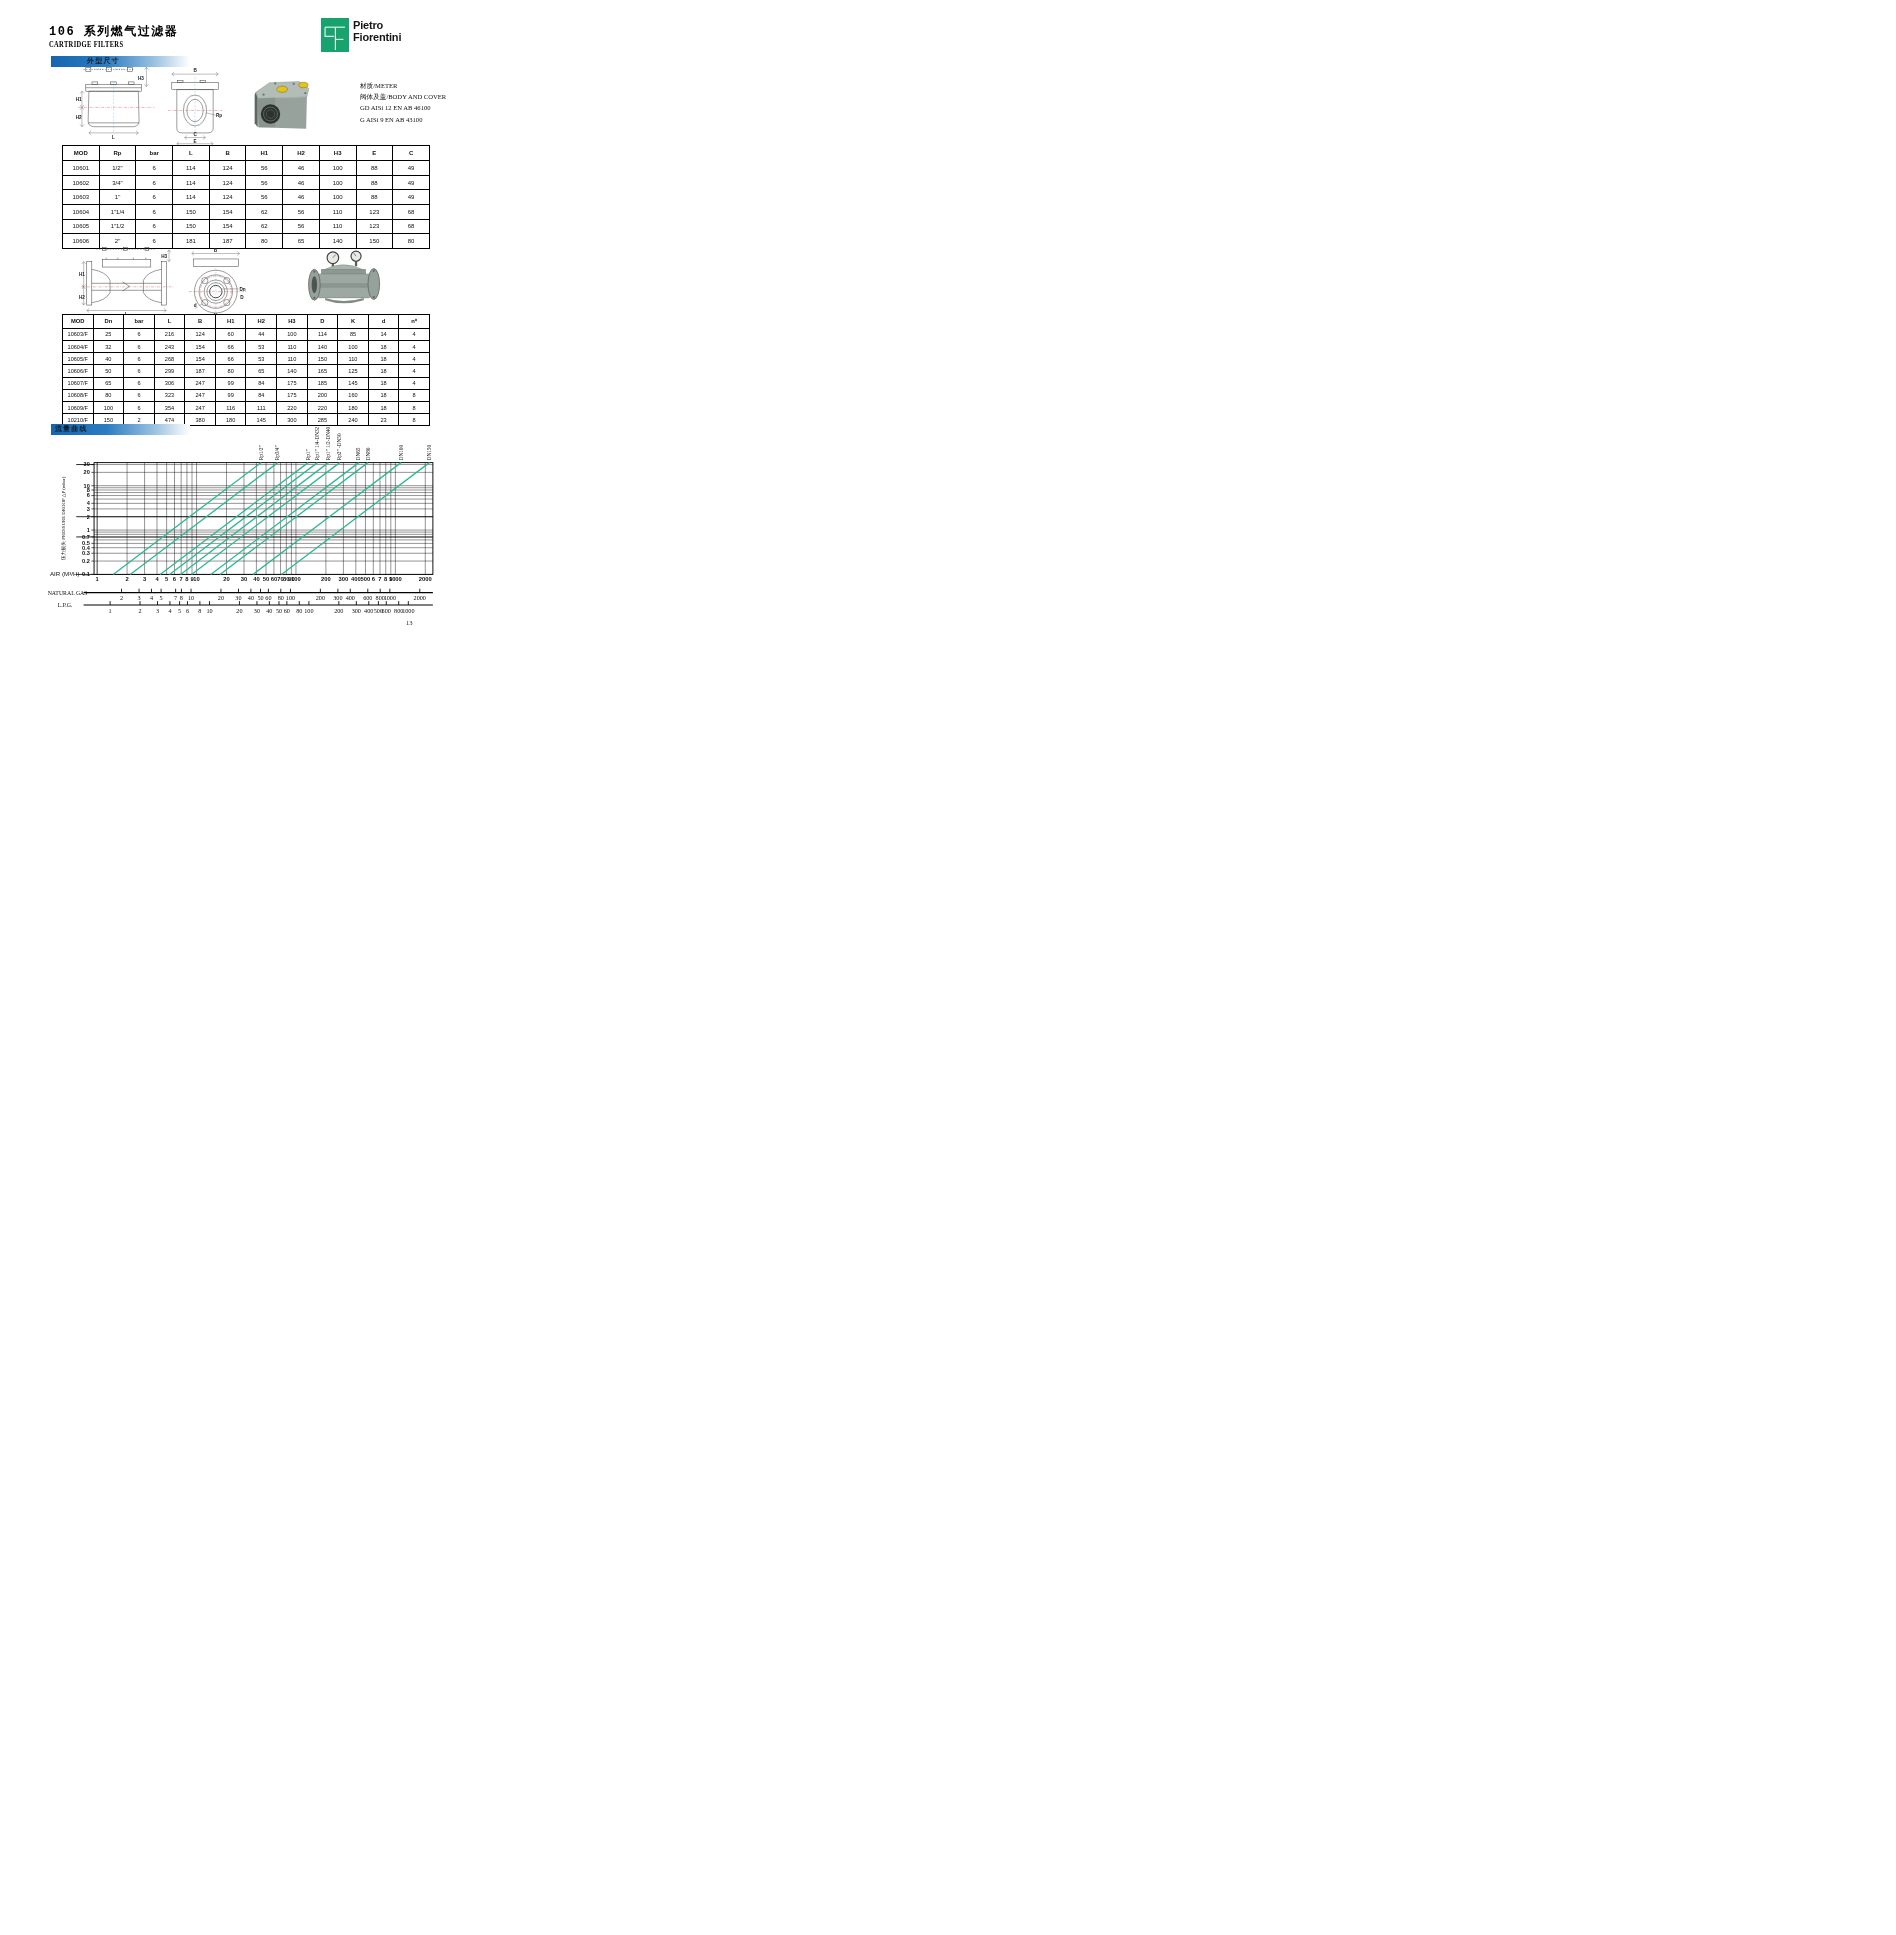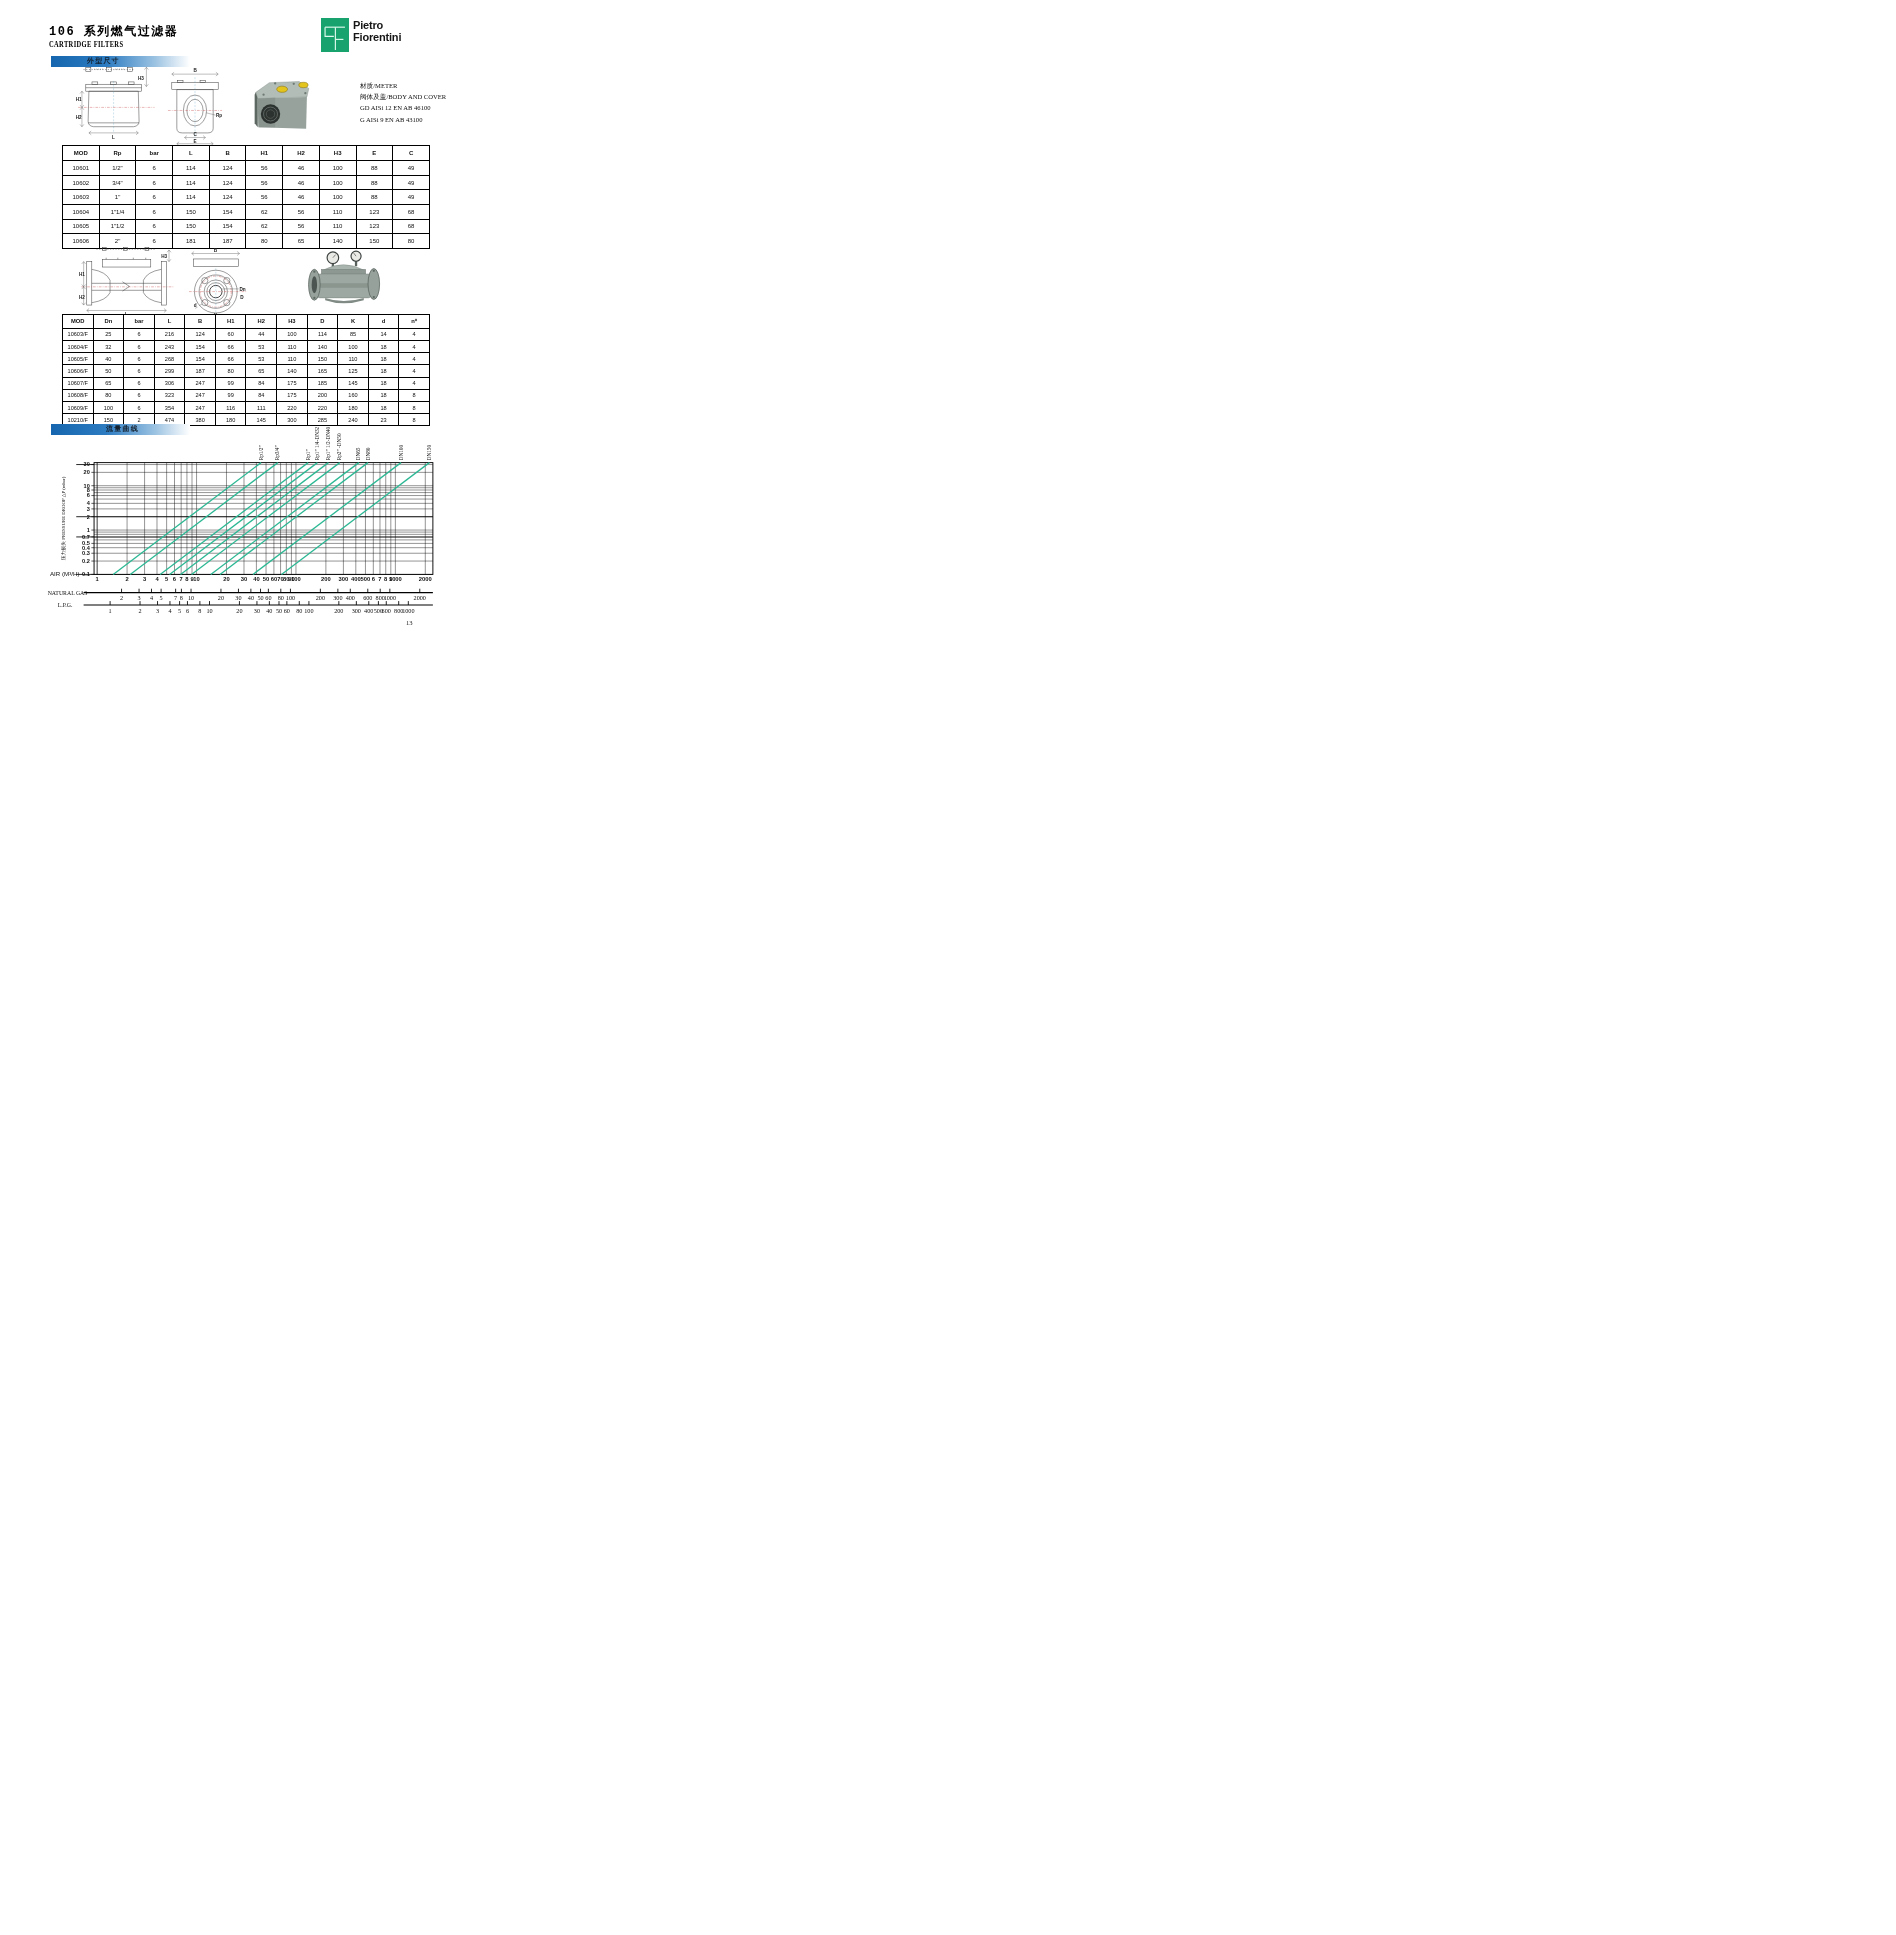--- a/index.html
+++ b/index.html
@@ -16,21 +16,21 @@
   .logo-green{left:321px;top:18px;width:28px;height:34px;}
   .logo-text{left:353px;top:18.6px;font-size:11.6px;font-weight:800;line-height:12px;color:#161616;
              letter-spacing:-0.2px;transform:scaleX(.95);transform-origin:left top;}
 
   
   .banner{height:10.5px;width:139px;line-height:10.5px;padding-left:3.9px;box-sizing:border-box;
           background:linear-gradient(90deg,#1566ae 0%,#2d7cc2 40%,#9cc3e2 75%,#ffffff 100%);
           font-family:"DejaVu Serif","Liberation Serif",serif;font-weight:bold;
           font-size:7px;letter-spacing:1.2px;color:#13202e;}
   .banner-dim{left:51px;top:56px;padding-left:36px;}
-  .banner-flow{left:51px;top:424px;text-align:center;}
+  .banner-flow{left:51px;top:424px;}
 
   
   .materials{left:360px;top:80px;width:106px;font-family:"Liberation Serif","DejaVu Serif",serif;
              font-size:6.6px;line-height:11.2px;color:#111;white-space:nowrap;}
 
   
   table.spec{position:absolute;border-collapse:collapse;table-layout:fixed;width:368px;left:62px;
              background:#fff;}
   table.spec th,table.spec td{border:0.6px solid #000;text-align:center;padding:0;
              font-family:"Liberation Sans","DejaVu Sans",sans-serif;color:#111;}

